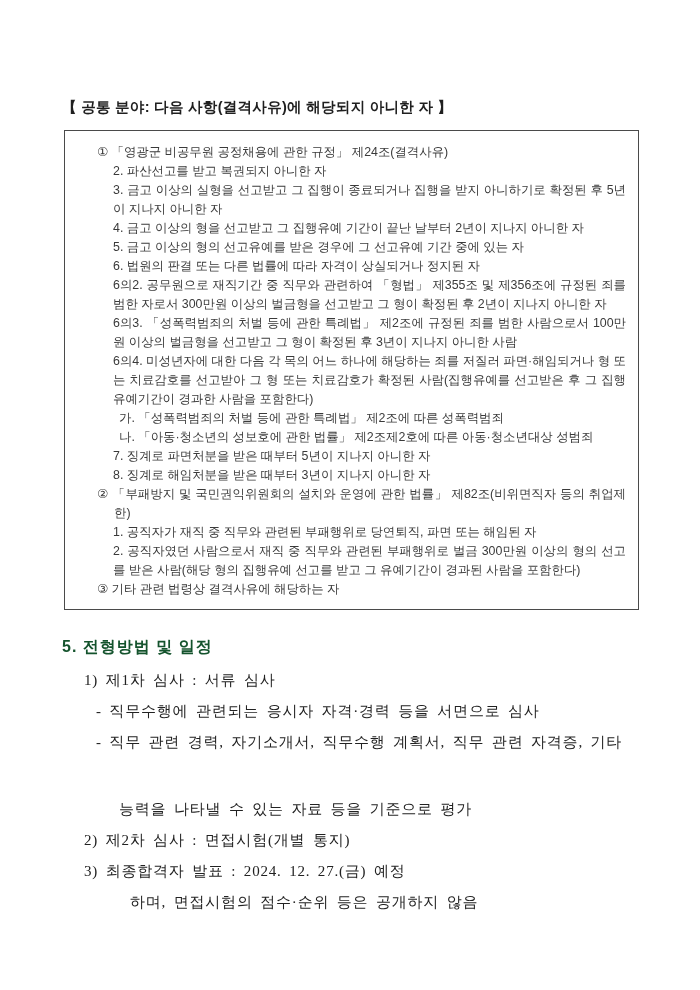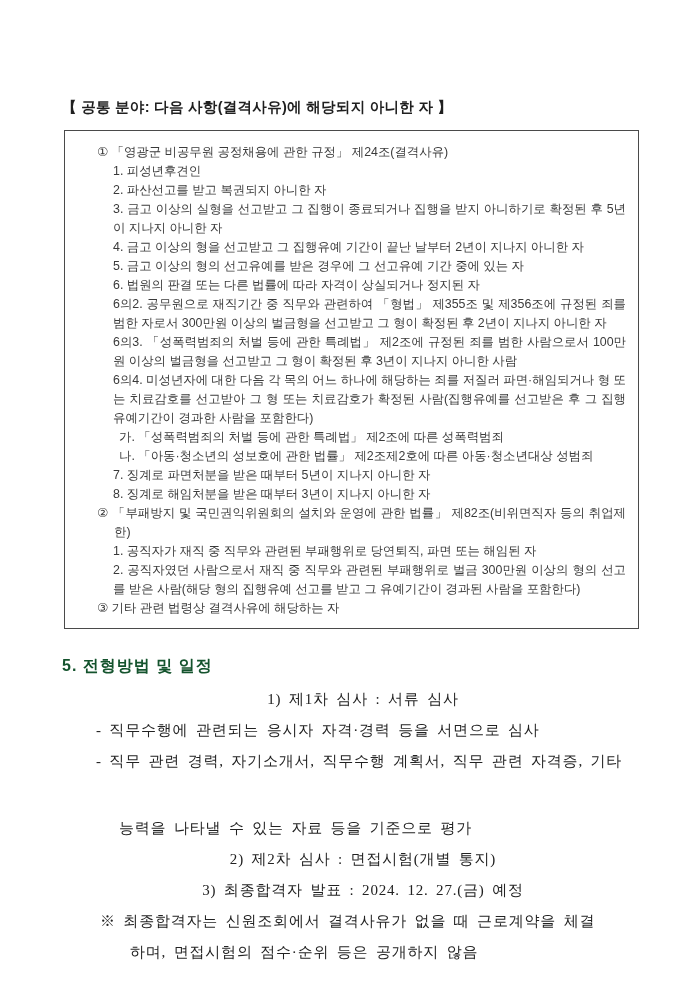--- a/index.html
+++ b/index.html
@@ -54,36 +54,35 @@
     margin: 27px 0 7px 0;
   }
   .sched {
     font-family: "Liberation Serif", "DejaVu Serif", serif;
     font-size: 15px;
     line-height: 31px;
     letter-spacing: 0.8px;
     word-spacing: 3px;
     color: #222222;
   }
-  .sched .s1  { padding-left: 22px; text-align: center; }
+  .sched .s1  { padding-left: 22px; }
   .sched .s2  { padding-left: 34px; }
   .sched .s3  { padding-left: 57px; margin-top: 36px; }
   .sched .s2b { padding-left: 38px; }
   .sched .s3b { padding-left: 68px; }
 </style>
 </head>
 <body>
 
 <div class="page">
 
   <div class="common-heading">【 공통 분야: 다음 사항(결격사유)에 해당되지 아니한 자 】</div>
 
   <div class="disq-box">
     <div class="bi l0">① 「영광군 비공무원 공정채용에 관한 규정」 제24조(결격사유)</div>
-    <div class="bi l1">1. 피성년후견인</div>
     <div class="bi l1">2. 파산선고를 받고 복권되지 아니한 자</div>
     <div class="bi l1">3. 금고 이상의 실형을 선고받고 그 집행이 종료되거나 집행을 받지 아니하기로 확정된 후 5년이 지나지 아니한 자</div>
     <div class="bi l1">4. 금고 이상의 형을 선고받고 그 집행유예 기간이 끝난 날부터 2년이 지나지 아니한 자</div>
     <div class="bi l1">5. 금고 이상의 형의 선고유예를 받은 경우에 그 선고유예 기간 중에 있는 자</div>
     <div class="bi l1">6. 법원의 판결 또는 다른 법률에 따라 자격이 상실되거나 정지된 자</div>
     <div class="bi l1">6의2. 공무원으로 재직기간 중 직무와 관련하여 「형법」 제355조 및 제356조에 규정된 죄를 범한 자로서 300만원 이상의 벌금형을 선고받고 그 형이 확정된 후 2년이 지나지 아니한 자</div>
     <div class="bi l1">6의3. 「성폭력범죄의 처벌 등에 관한 특례법」 제2조에 규정된 죄를 범한 사람으로서 100만원 이상의 벌금형을 선고받고 그 형이 확정된 후 3년이 지나지 아니한 사람</div>
     <div class="bi l1">6의4. 미성년자에 대한 다음 각 목의 어느 하나에 해당하는 죄를 저질러 파면·해임되거나 형 또는 치료감호를 선고받아 그 형 또는 치료감호가 확정된 사람(집행유예를 선고받은 후 그 집행유예기간이 경과한 사람을 포함한다)</div>
     <div class="bi l2">가. 「성폭력범죄의 처벌 등에 관한 특례법」 제2조에 따른 성폭력범죄</div>
     <div class="bi l2">나. 「아동·청소년의 성보호에 관한 법률」 제2조제2호에 따른 아동·청소년대상 성범죄</div>
@@ -97,17 +96,16 @@
 
   <div class="sec5-title">5. 전형방법 및 일정</div>
 
   <div class="sched">
     <div class="s1">1) 제1차 심사 : 서류 심사</div>
     <div class="s2">- 직무수행에 관련되는 응시자 자격·경력 등을 서면으로 심사</div>
     <div class="s2">- 직무 관련 경력, 자기소개서, 직무수행 계획서, 직무 관련 자격증, 기타</div>
     <div class="s3">능력을 나타낼 수 있는 자료 등을 기준으로 평가</div>
     <div class="s1">2) 제2차 심사 : 면접시험(개별 통지)</div>
     <div class="s1">3) 최종합격자 발표 : 2024. 12. 27.(금) 예정</div>
-    <div class="s2b">※ 최종합격자는 신원조회에서 결격사유가 없을 때 근로계약을 체결</div>
     <div class="s3b">하며, 면접시험의 점수·순위 등은 공개하지 않음</div>
   </div>
 
 </div>
 
 </body></html>

